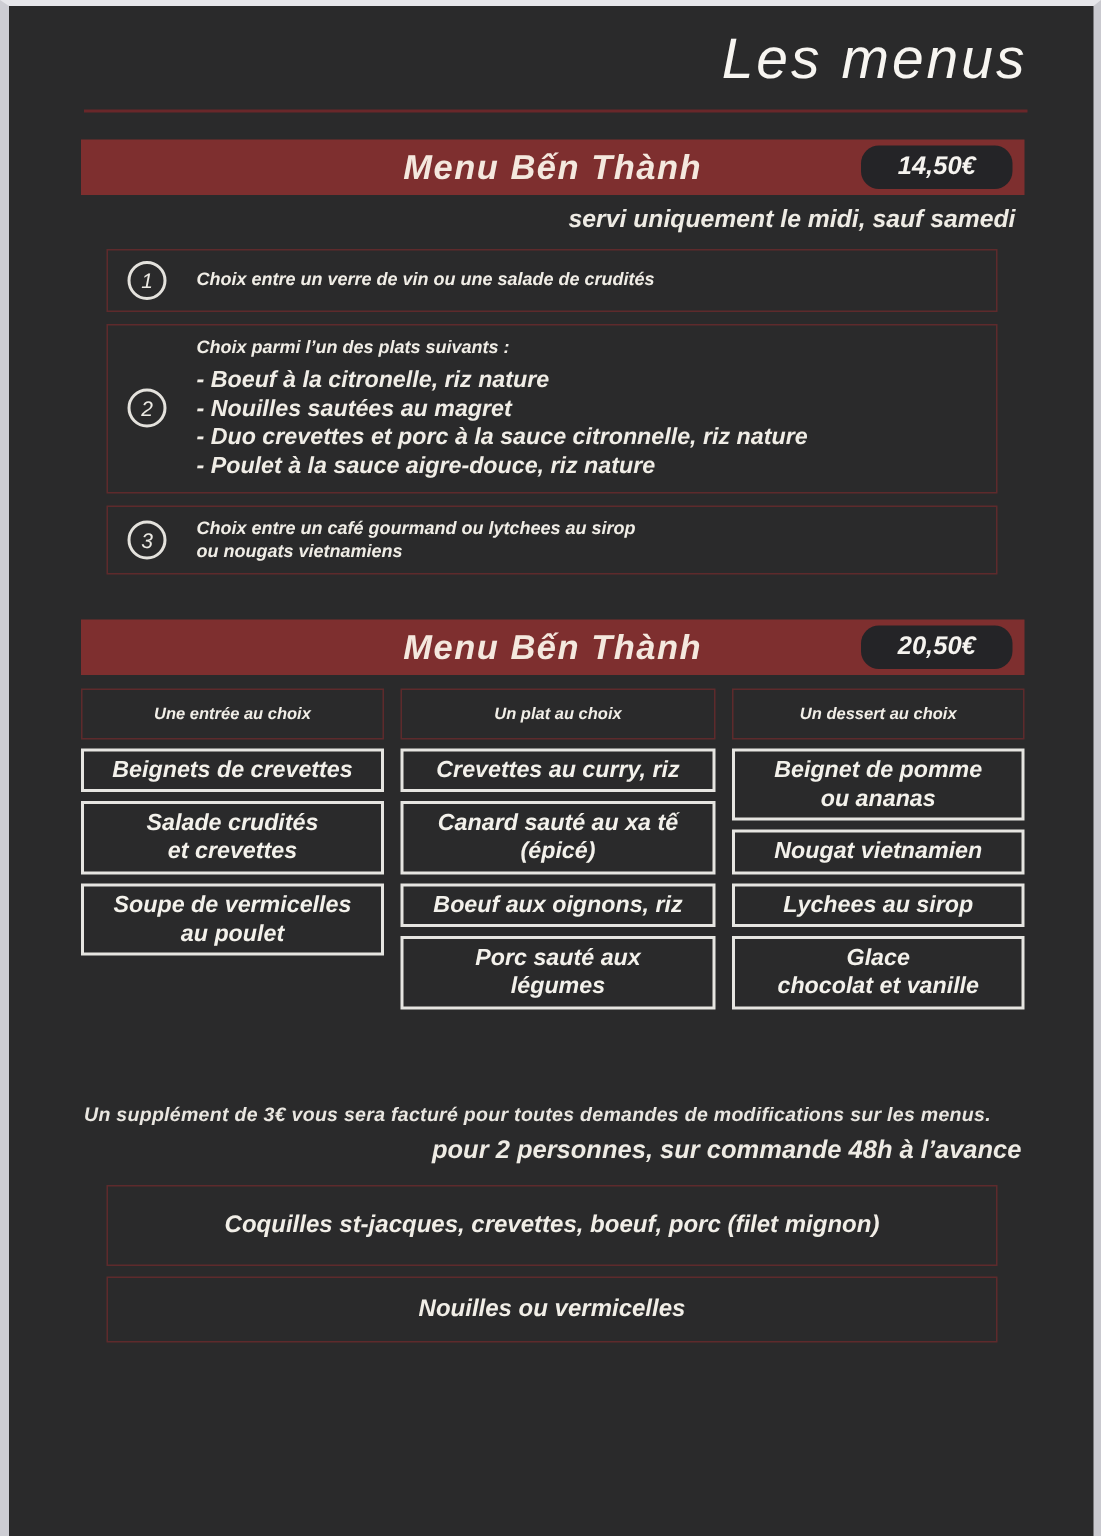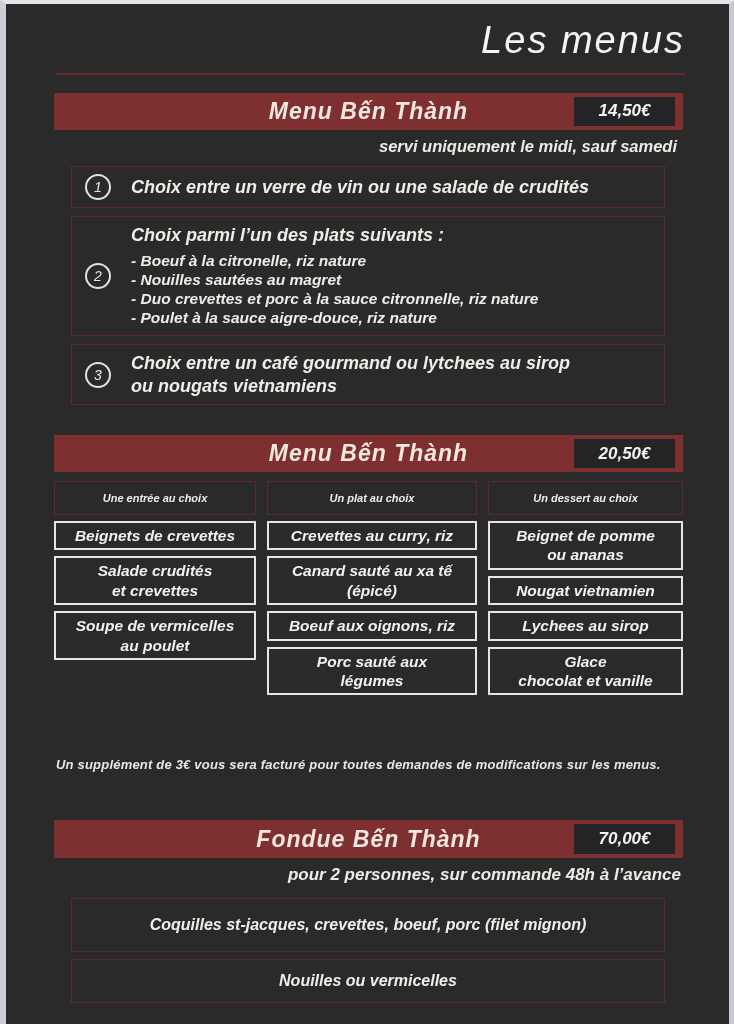--- a/index.html
+++ b/index.html
@@ -37,42 +37,42 @@
     display:flex;align-items:center;justify-content:center;
   }
   .bar.first{margin-top:18px;}
   .bar-title{
     font-weight:700;font-size:23px;letter-spacing:1px;color:#f4e8de;
   }
   .price-badge{
     position:absolute;right:8px;top:4px;bottom:4px;width:101px;
     background:var(--price-bg);
     display:flex;align-items:center;justify-content:center;
-    font-weight:700;font-size:17px;color:#f5f3ef;
+    font-weight:700;font-size:17px;color:#f5f3ef;border-radius:12px;
   }
   .bar-subtitle{
     margin:7px 52px 0 0;
     text-align:right;
     font-weight:700;font-size:16.5px;color:#eeebe4;
   }
   .choices{margin:10px 64px 0 65px;}
   .choice-box{
     border:1px solid var(--accent-border);
     display:flex;align-items:center;gap:20px;
     padding:7px 10px 7px 13px;
     margin-top:8px;
   }
   .num-circle{
     flex:0 0 auto;width:26px;height:26px;border-radius:50%;
     border:2px solid #e4e2dd;
     display:flex;align-items:center;justify-content:center;
     font-size:14px;color:#eceae4;
   }
   .choice-text{
-    font-weight:700;font-size:18px;line-height:1.25;white-space:pre-line;color:#f0ede6;
+    font-weight:700;font-size:12px;line-height:1.25;white-space:pre-line;color:#f0ede6;
   }
   .choice-options{
     font-weight:700;font-size:15.5px;line-height:1.22;white-space:pre-line;color:#f0ede6;
     margin-top:6px;
   }
   .columns{
     margin:9px 46px 0 48px;
     display:grid;grid-template-columns:202px 210px 1fr;column-gap:11px;
     align-items:start;
   }
@@ -173,23 +173,19 @@
       <div class="item-box">Lychees au sirop</div>
       <div class="item-box">Glace
 chocolat et vanille</div>
     </div>
   </div>
 </section>
 
 <div class="note">Un supplément de 3€ vous sera facturé pour toutes demandes de modifications sur les menus.</div>
 
 <section>
-  <div class="bar fondue">
-    <span class="bar-title">Fondue Bến Thành</span>
-    <span class="price-badge">70,00€</span>
-  </div>
   <div class="bar-subtitle" style="font-size:17px;margin-right:48px;">pour 2 personnes, sur commande 48h à l’avance</div>
 
   <div class="fondue-items">
     <div class="fondue-box">Coquilles st-jacques, crevettes, boeuf, porc (filet mignon)</div>
     <div class="fondue-box second">Nouilles ou vermicelles</div>
   </div>
 </section>
 
 </body></html>

